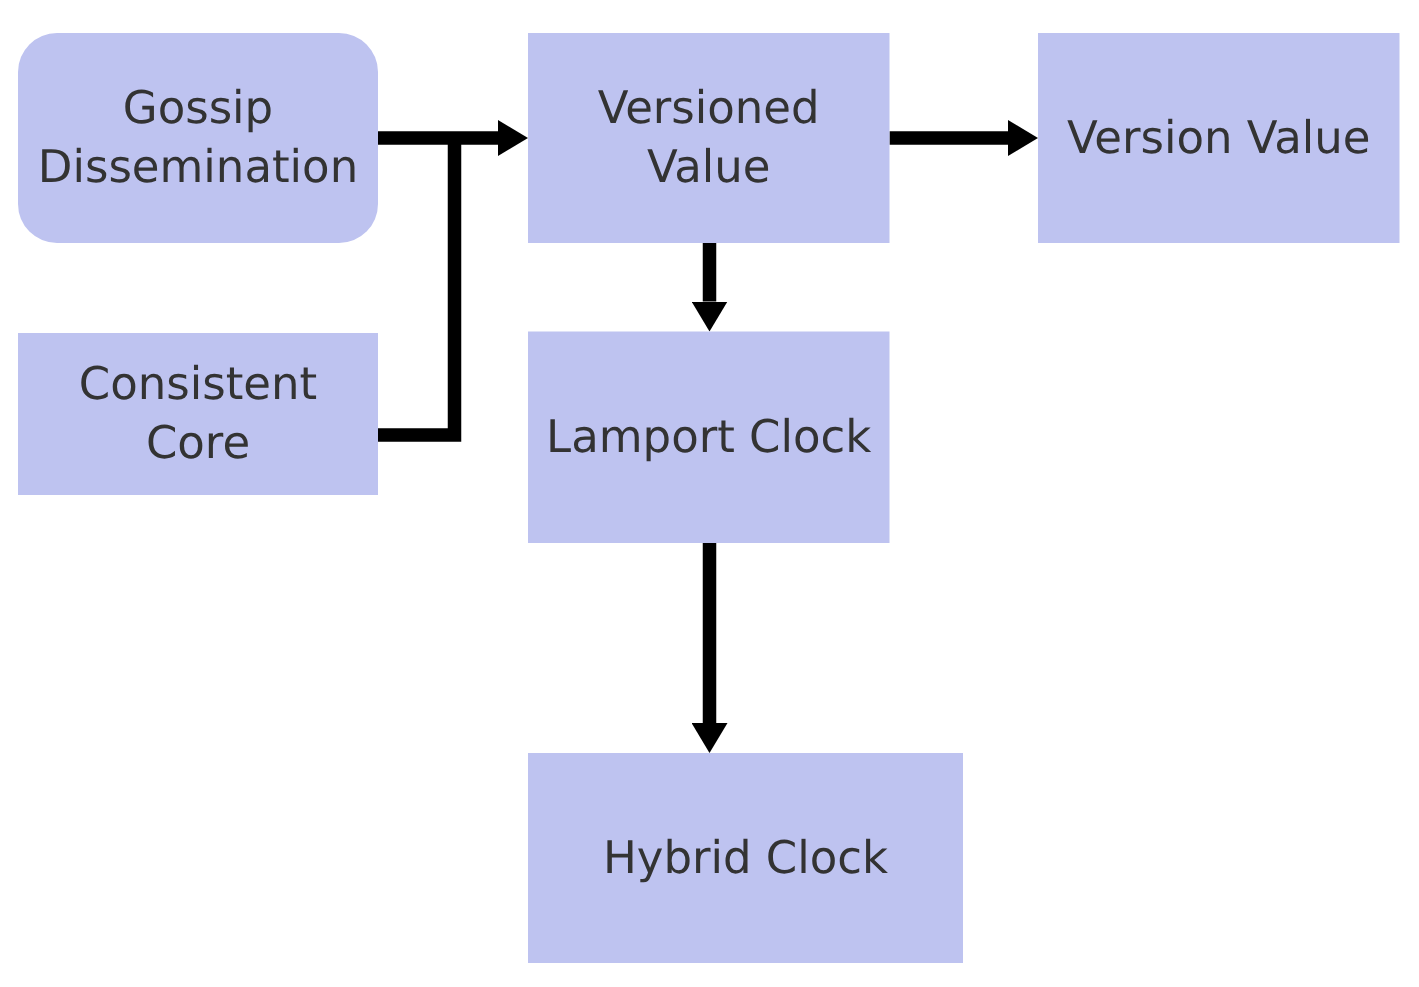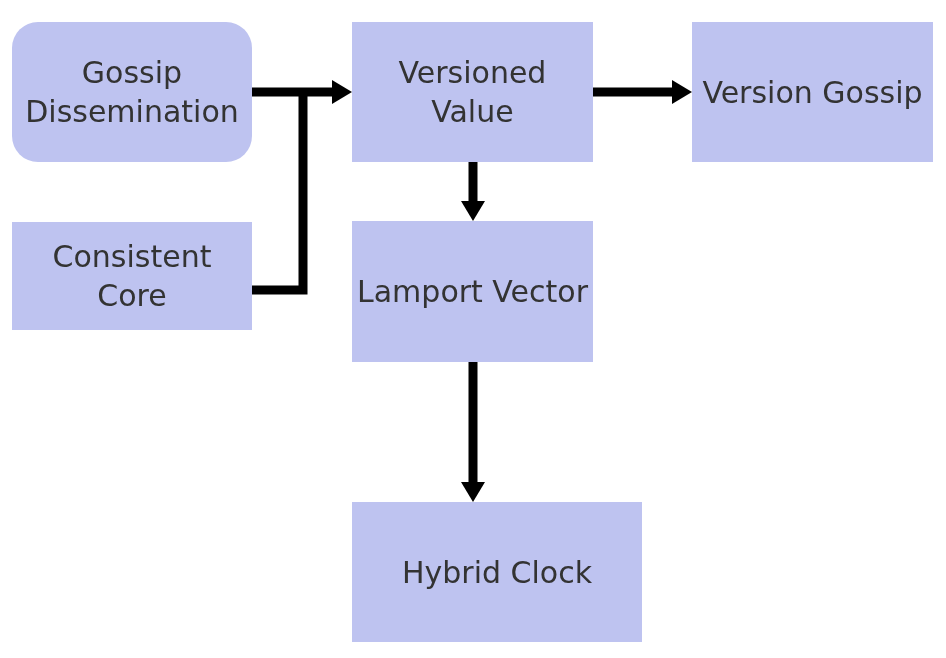--- a/index.html
+++ b/index.html
@@ -79,24 +79,24 @@
     <span class="label">Consistent
 Core</span>
   </div>
 
   <div class="node" id="node-versioned">
     <span class="label">Versioned
 Value</span>
   </div>
 
   <div class="node" id="node-vector">
-    <span class="label">Version Gossip</span>
+    <span class="label">Version Value</span>
   </div>
 
   <div class="node" id="node-lamport">
-    <span class="label">Lamport Vector</span>
+    <span class="label">Lamport Clock</span>
   </div>
 
   <div class="node" id="node-hybrid">
     <span class="label">Hybrid Clock</span>
   </div>
 
 </div>
 
 </body></html>

